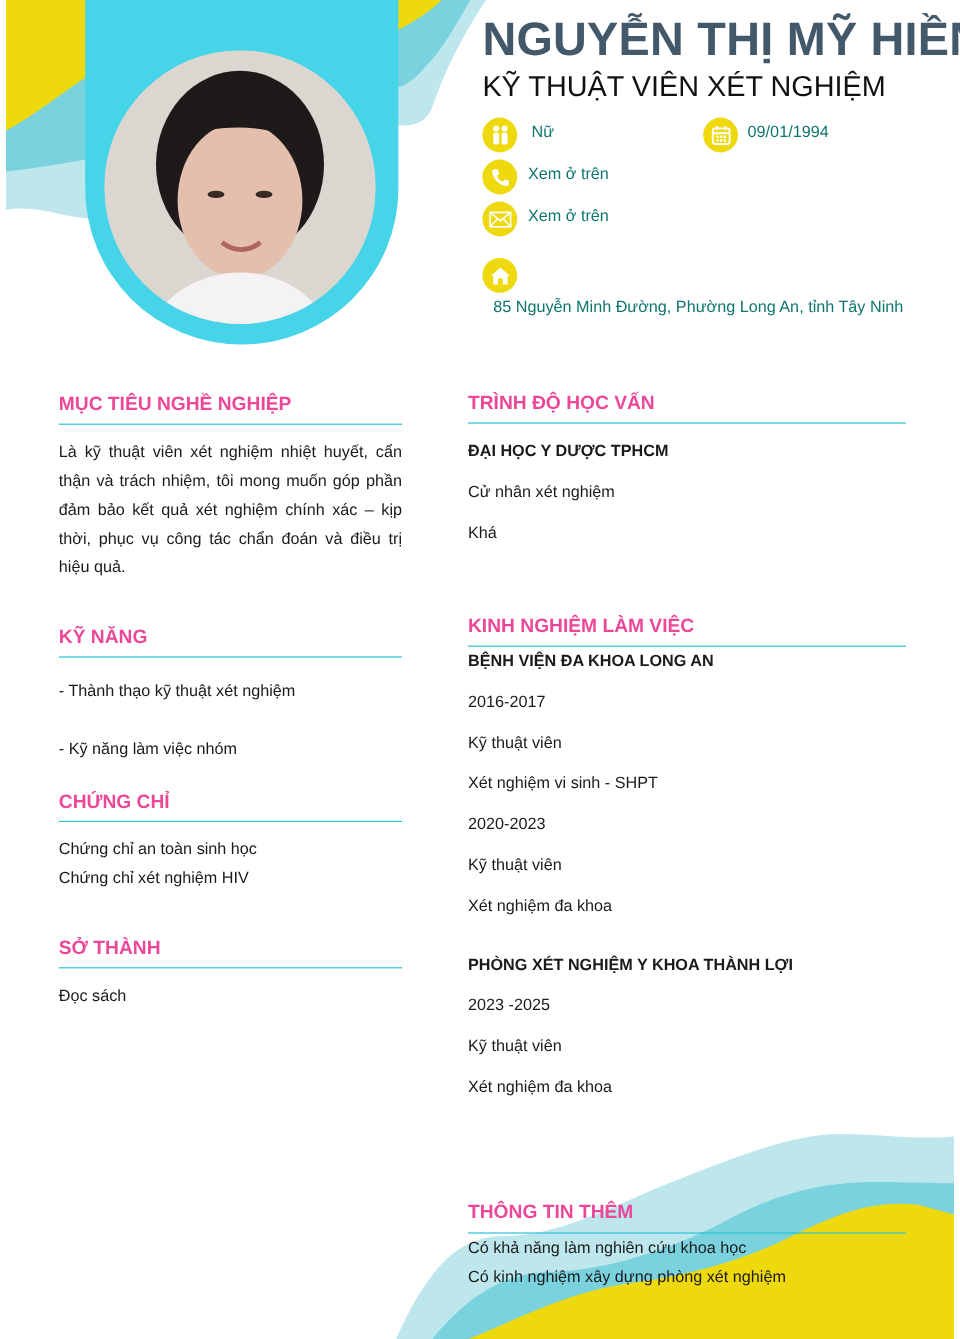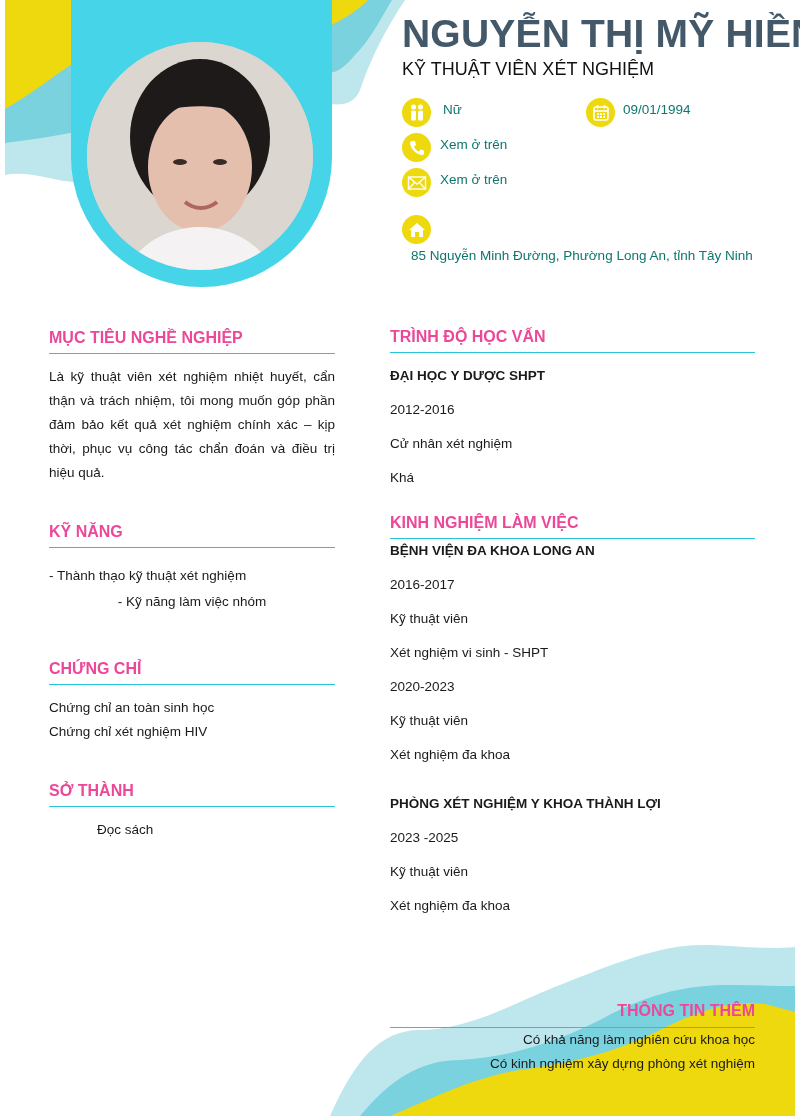--- a/index.html
+++ b/index.html
@@ -17,21 +17,21 @@
       position: absolute; left: 87px; top: 42px; width: 226px; height: 228px;
       border-radius: 50%; overflow: hidden; background: #ddd6d0;
     }
 
     
     .name {
       position: absolute; left: 402px; top: 12px; font-size: 39px; font-weight: bold;
       color: #43596a; letter-spacing: 0.2px; white-space: nowrap;
     }
     .job-title {
-      position: absolute; left: 402px; top: 59px; font-size: 18px; color: #111;
+      position: absolute; left: 402px; top: 59px; font-size: 24px; color: #111;
       white-space: nowrap;
     }
     .info-row { position: absolute; display: flex; align-items: flex-start; font-size: 13.5px; color: #0f766e; }
     .info-icon {
       width: 29px; height: 29px; border-radius: 50%; background: #eed80e;
       display: flex; align-items: center; justify-content: center; flex-shrink: 0;
     }
     .info-text { line-height: 24px; }
 
     
@@ -135,38 +135,37 @@
 </div>
 
 <div class="section" style="left:49px; top:328px; width:286px;">
   <div class="sec-title">MỤC TIÊU NGHỀ NGHIỆP</div>
   <div class="txt justify" style="margin-top:11px;">Là kỹ thuật viên xét nghiệm nhiệt huyết, cẩn thận và trách nhiệm, tôi mong muốn góp phần đảm bảo kết quả xét nghiệm chính xác – kịp thời, phục vụ công tác chẩn đoán và điều trị hiệu quả.</div>
 </div>
 
 <div class="section" style="left:49px; top:522px; width:286px;">
   <div class="sec-title">KỸ NĂNG</div>
   <div class="txt" style="margin-top:16px;">- Thành thạo kỹ thuật xét nghiệm</div>
-  <div class="txt" style="margin-top:2px;text-align:center;">- Kỹ năng làm việc nhóm</div>
+  <div class="txt" style="margin-top:24px;">- Kỹ năng làm việc nhóm</div>
 </div>
 
 <div class="section" style="left:49px; top:659px; width:286px;">
   <div class="sec-title">CHỨNG CHỈ</div>
   <div class="txt" style="margin-top:11px;">Chứng chỉ an toàn sinh học</div>
   <div class="txt">Chứng chỉ xét nghiệm HIV</div>
 </div>
 
 <div class="section" style="left:49px; top:781px; width:286px;">
   <div class="sec-title">SỞ THÀNH</div>
-  <div class="txt" style="margin-top:11px;margin-left:48px;">Đọc sách</div>
+  <div class="txt" style="margin-top:11px;">Đọc sách</div>
 </div>
 
 <div class="section" style="left:390px; top:327px; width:365px;">
   <div class="sec-title">TRÌNH ĐỘ HỌC VẤN</div>
-  <div class="txt bold" style="margin-top:11px;">ĐẠI HỌC Y DƯỢC SHPT</div>
-  <div class="txt" style="margin-top:10px;">2012-2016</div>
+  <div class="txt bold" style="margin-top:11px;">ĐẠI HỌC Y DƯỢC TPHCM</div>
   <div class="txt" style="margin-top:10px;">Cử nhân xét nghiệm</div>
   <div class="txt" style="margin-top:10px;">Khá</div>
 </div>
 
 <div class="section" style="left:390px; top:513px; width:365px;">
   <div class="sec-title">KINH NGHIỆM LÀM VIỆC</div>
 
   <div>
     <div class="txt bold" style="">BỆNH VIỆN ĐA KHOA LONG AN</div>
     <div class="txt" style="margin-top:10px;">2016-2017</div>
@@ -181,17 +180,17 @@
   </div>
 
   <div>
     <div class="txt bold" style="margin-top:25px;">PHÒNG XÉT NGHIỆM Y KHOA THÀNH LỢI</div>
     <div class="txt" style="margin-top:10px;">2023 -2025</div>
     <div class="txt" style="margin-top:10px;">Kỹ thuật viên</div>
     <div class="txt" style="margin-top:10px;">Xét nghiệm đa khoa</div>
   </div>
 </div>
 
-<div class="section" style="left:390px; top:1001px; width:365px;text-align:right;">
+<div class="section" style="left:390px; top:1001px; width:365px;">
   <div class="sec-title" style="padding-bottom:6px;">THÔNG TIN THÊM</div>
   <div class="txt" style="margin-top:0px;">Có khả năng làm nghiên cứu khoa học</div>
   <div class="txt">Có kinh nghiệm xây dựng phòng xét nghiệm</div>
 </div>
 
 </body></html>

